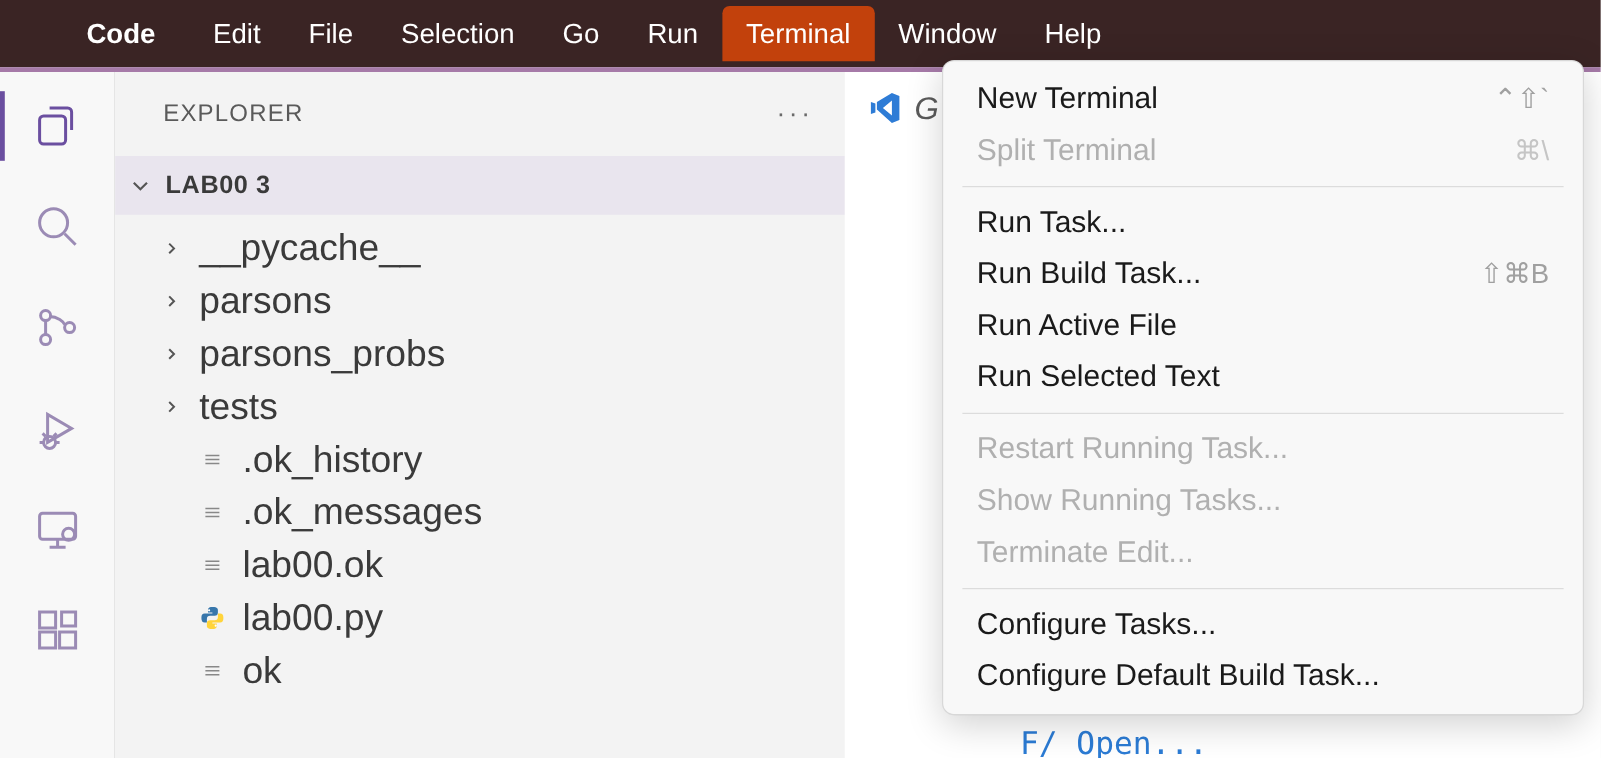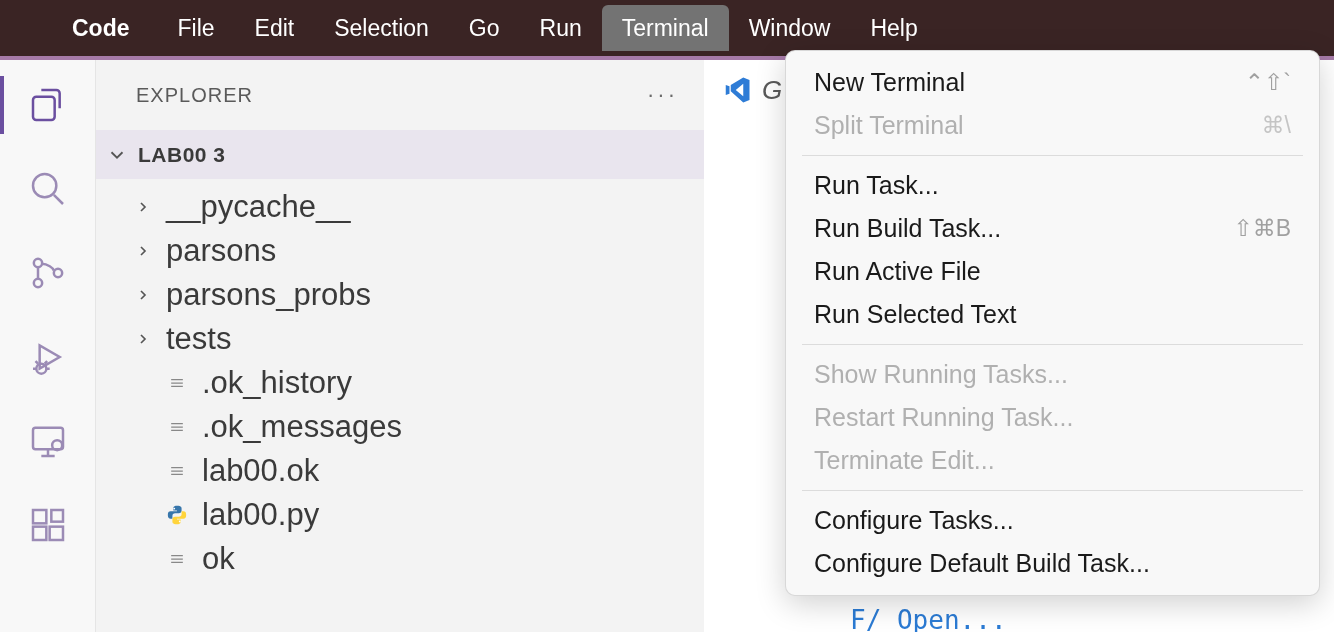--- a/index.html
+++ b/index.html
@@ -36,21 +36,21 @@
       align-items: center;
       font-size: 23px;
       font-weight: 400;
       cursor: default;
     }
     .menubar .app-name {
       font-weight: 700;
       padding: 0 28px 0 0;
     }
     .menubar .menu-item.active {
-      background: #737373;
+      background: #c2410c;
       border-radius: 6px 6px 0 0;
     }
     .top-border {
       height: 4px;
       background: #a67aa8;
     }
     .main-area {
       display: flex;
       height: calc(100% - 50px);
     }
@@ -244,22 +244,22 @@
       font-size: 26px;
       font-family: "Menlo", monospace;
     }
   </style>
 </head>
 <body>
 
 <div class="menubar">
   <div class="apple-logo"></div>
   <div class="menu-item app-name">Code</div>
+  <div class="menu-item">Edit</div>
   <div class="menu-item">File</div>
-  <div class="menu-item">Edit</div>
   <div class="menu-item">Selection</div>
   <div class="menu-item">Go</div>
   <div class="menu-item">Run</div>
   <div class="menu-item active">Terminal</div>
   <div class="menu-item">Window</div>
   <div class="menu-item">Help</div>
 </div>
 
 <div class="top-border"></div>
 
@@ -433,24 +433,24 @@
       <span class="shortcut">⇧⌘B</span>
     </div>
     <div class="dropdown-item">
       <span>Run Active File</span>
     </div>
     <div class="dropdown-item">
       <span>Run Selected Text</span>
     </div>
     <div class="dropdown-sep"></div>
     <div class="dropdown-item disabled">
+      <span>Restart Running Task...</span>
+    </div>
+    <div class="dropdown-item disabled">
       <span>Show Running Tasks...</span>
-    </div>
-    <div class="dropdown-item disabled">
-      <span>Restart Running Task...</span>
     </div>
     <div class="dropdown-item disabled">
       <span>Terminate Edit...</span>
     </div>
     <div class="dropdown-sep"></div>
     <div class="dropdown-item">
       <span>Configure Tasks...</span>
     </div>
     <div class="dropdown-item">
       <span>Configure Default Build Task...</span>

